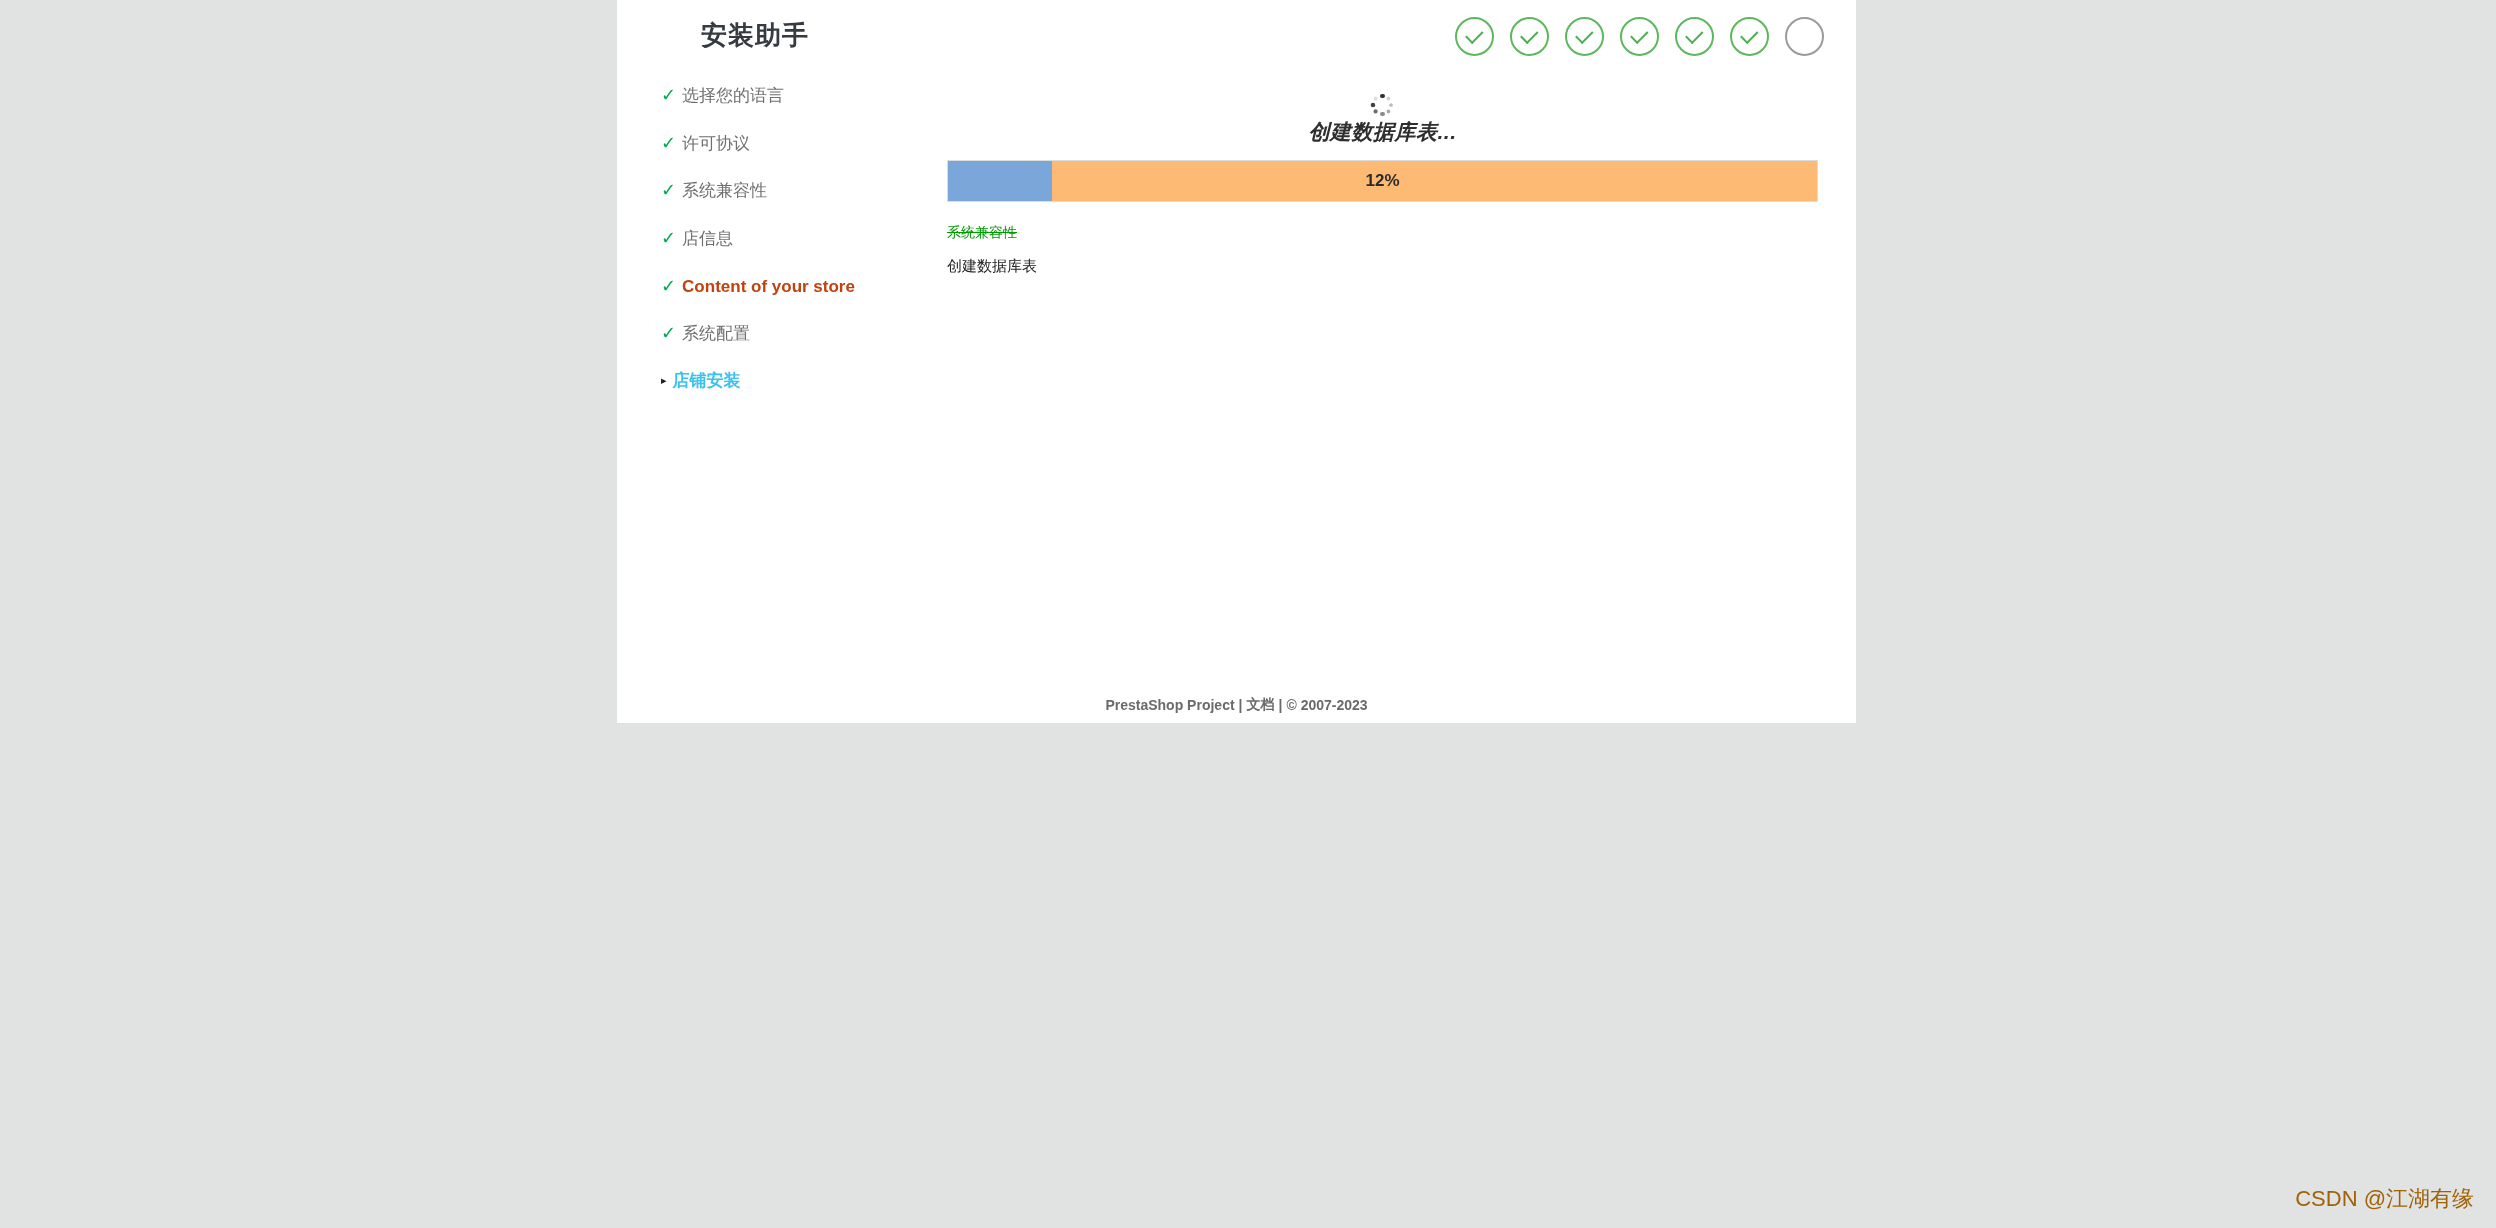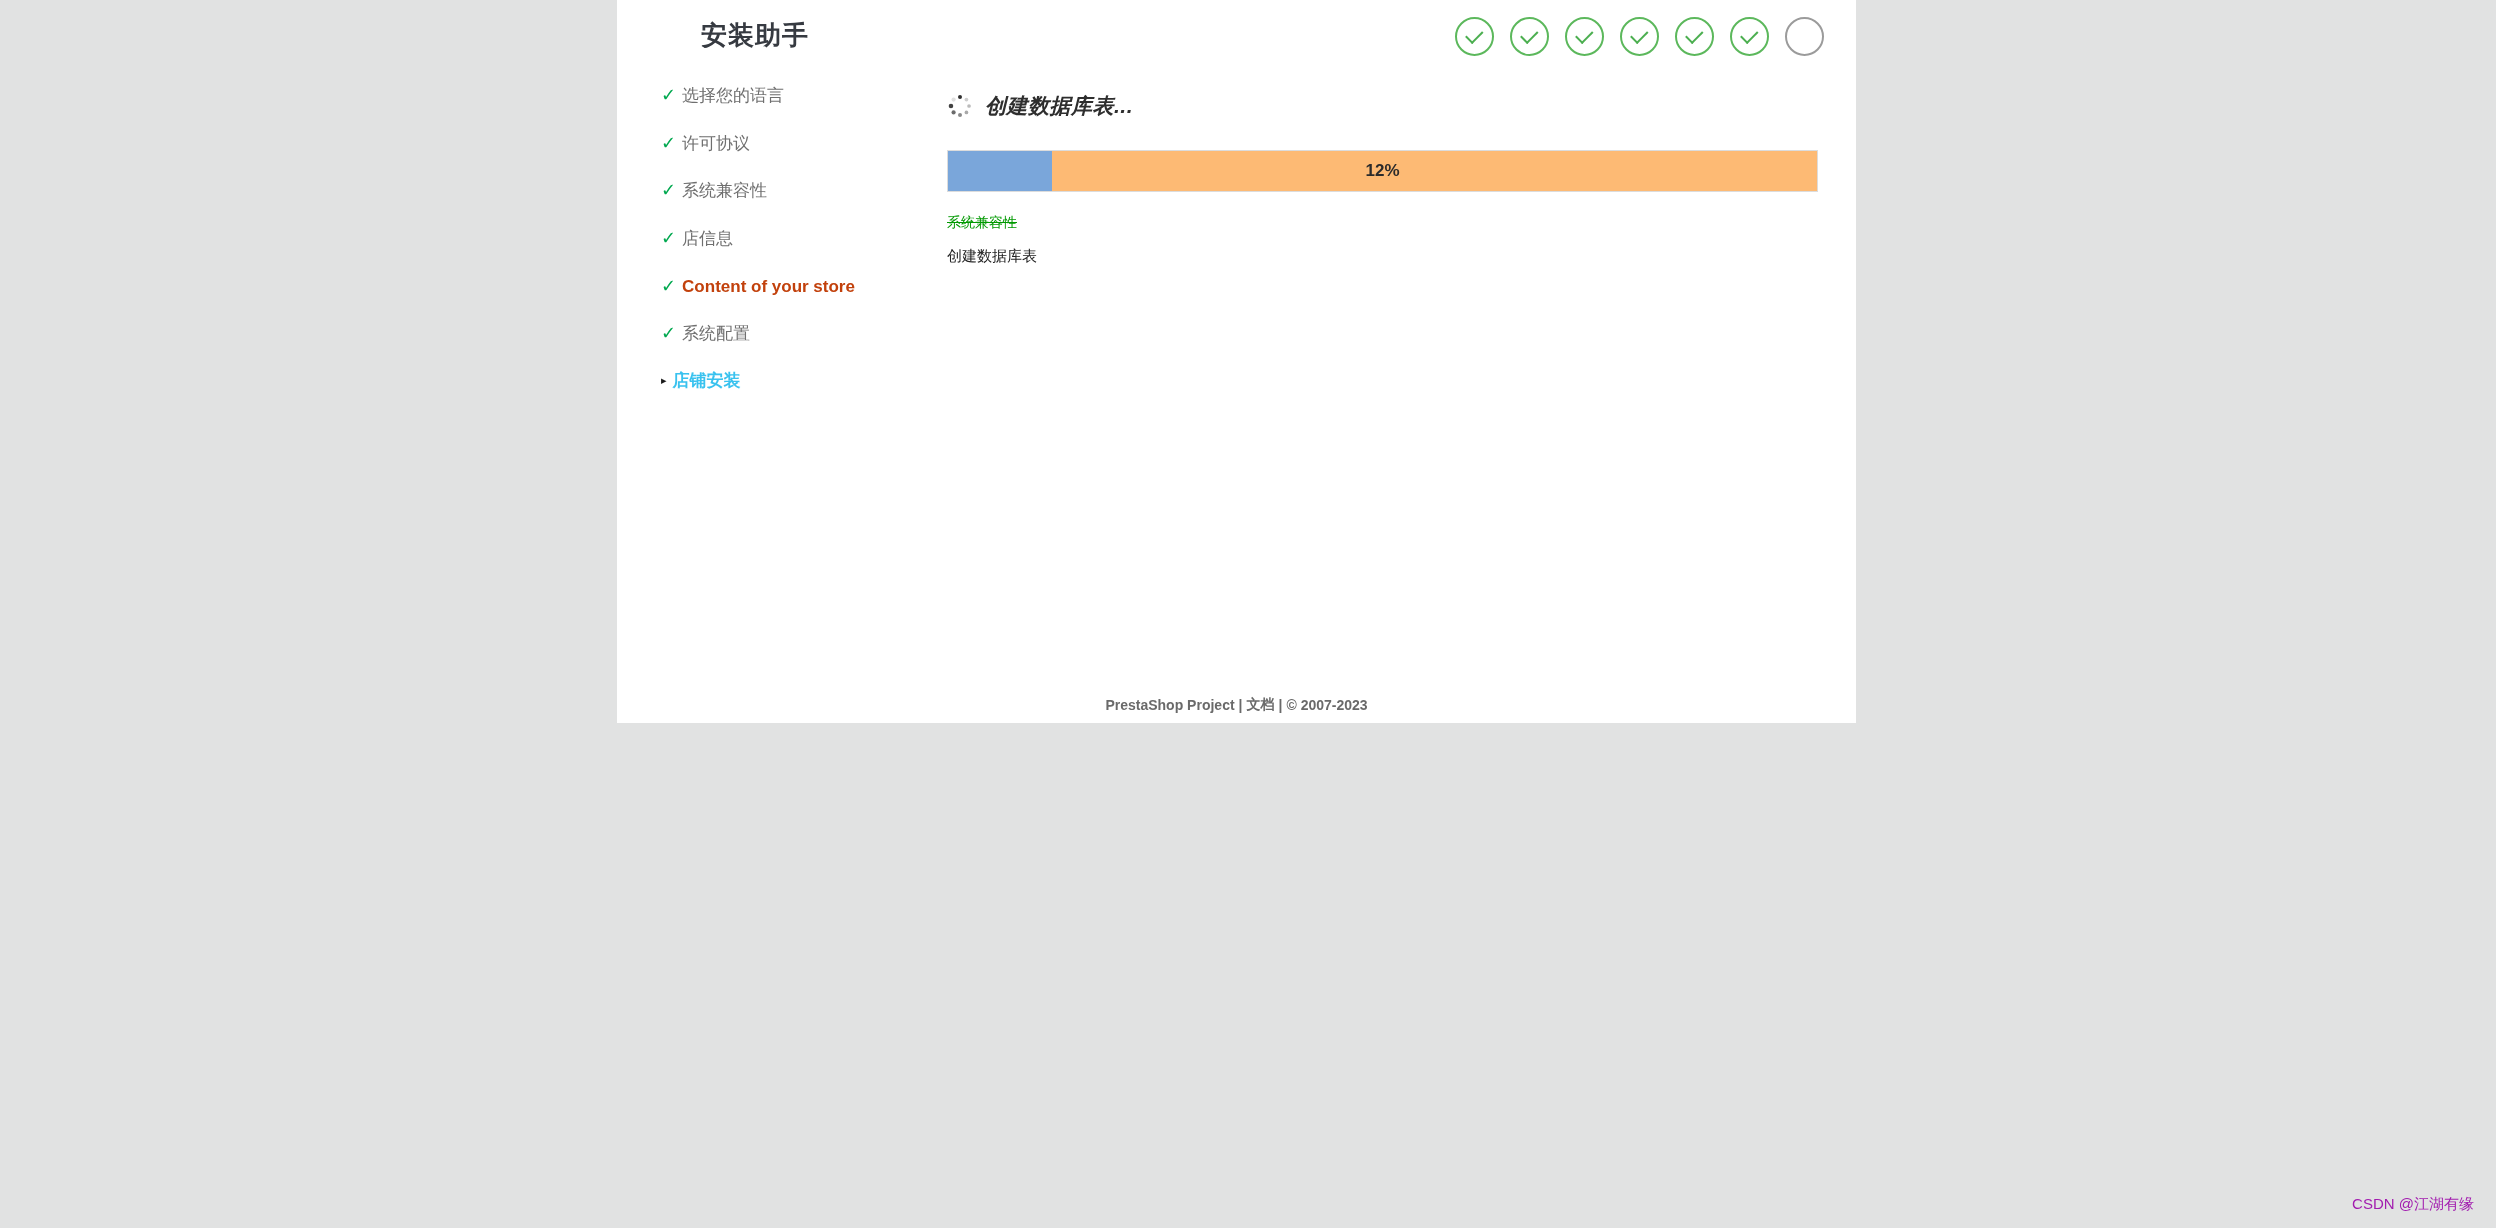--- a/index.html
+++ b/index.html
@@ -218,22 +218,22 @@
   
   #install-main {
     flex: 1 1 auto;
     padding: 22px 38px 0 10px;
     box-sizing: border-box;
   }
 
   #progress-heading {
     display: flex;
     align-items: center;
-    gap: 12px;
-    margin-bottom: 30px;
+    margin-bottom: 14px;
+    flex-direction: column;
   }
   #spinner {
     width: 26px;
     height: 26px;
     position: relative;
     flex: 0 0 auto;
   }
   #spinner i {
     position: absolute;
     left: 50%;
@@ -314,22 +314,22 @@
     color: #6a6a6a;
     text-decoration: none;
   }
   #site-footer .f-sep { padding: 0 4px; }
 
   
   #watermark {
     position: absolute;
     right: 22px;
     bottom: 14px;
-    font-size: 15px;
-    color: #a21caf;
+    font-size: 22px;
+    color: #a16207;
     white-space: nowrap;
   }
 </style>
 </head>
 <body>
 
 <div id="page-container">
 
 
   <div id="page-head">

